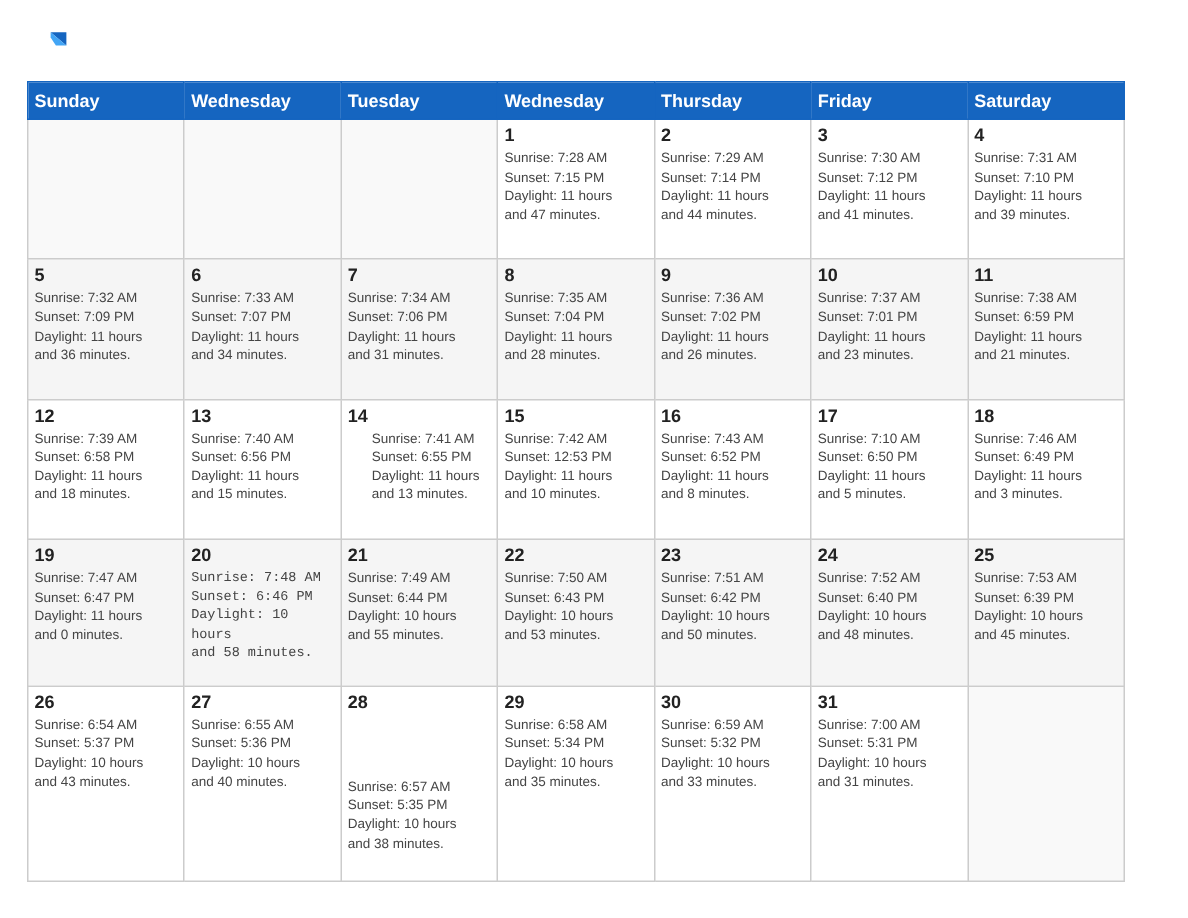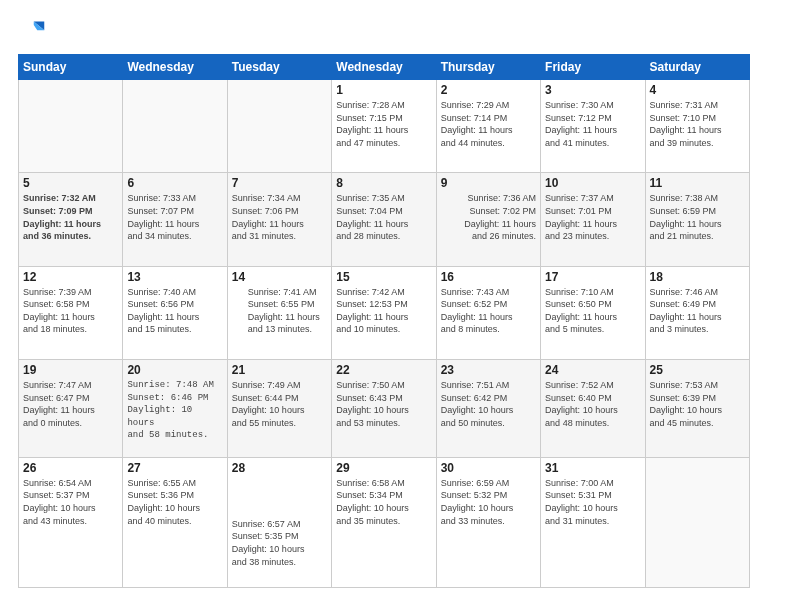--- a/index.html
+++ b/index.html
@@ -160,21 +160,21 @@
             <span class="day-num">4</span>
             <div class="day-info" style="white-space: pre-line;">Sunrise: 7:31 AM
 Sunset: 7:10 PM
 Daylight: 11 hours
 and 39 minutes.</div>
           </td>
         </tr>
         <tr class="row-shade">
           <td>
             <span class="day-num">5</span>
-            <div class="day-info" style="white-space: pre-line; font-weight: bold;">Sunrise: 7:32 AM
+            <div class="day-info" style="white-space: pre-line;">Sunrise: 7:32 AM
 Sunset: 7:09 PM
 Daylight: 11 hours
 and 36 minutes.</div>
           </td>
           <td>
             <span class="day-num">6</span>
             <div class="day-info" style="white-space: pre-line;">Sunrise: 7:33 AM
 Sunset: 7:07 PM
 Daylight: 11 hours
 and 34 minutes.</div>
@@ -188,21 +188,21 @@
           </td>
           <td>
             <span class="day-num">8</span>
             <div class="day-info" style="white-space: pre-line;">Sunrise: 7:35 AM
 Sunset: 7:04 PM
 Daylight: 11 hours
 and 28 minutes.</div>
           </td>
           <td>
             <span class="day-num">9</span>
-            <div class="day-info" style="white-space: pre-line; text-align: right;">Sunrise: 7:36 AM
+            <div class="day-info" style="white-space: pre-line;">Sunrise: 7:36 AM
 Sunset: 7:02 PM
 Daylight: 11 hours
 and 26 minutes.</div>
           </td>
           <td>
             <span class="day-num">10</span>
             <div class="day-info" style="white-space: pre-line;">Sunrise: 7:37 AM
 Sunset: 7:01 PM
 Daylight: 11 hours
 and 23 minutes.</div>

